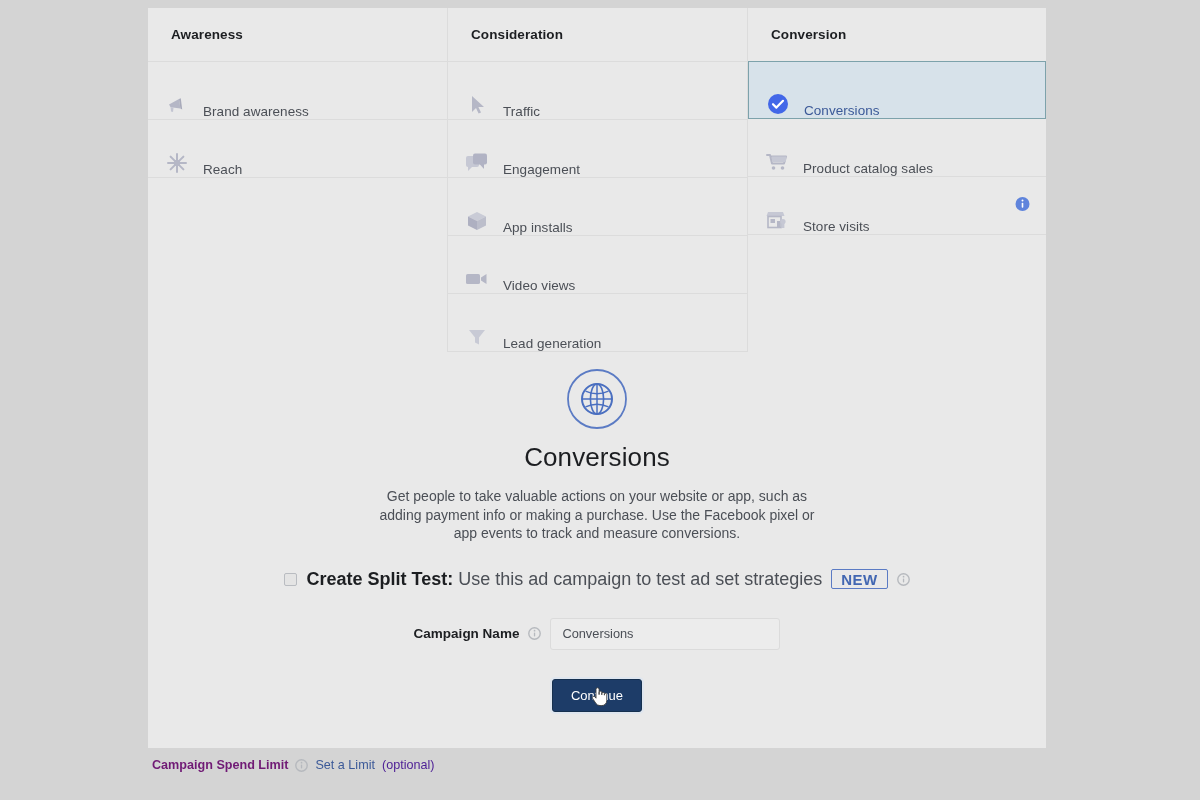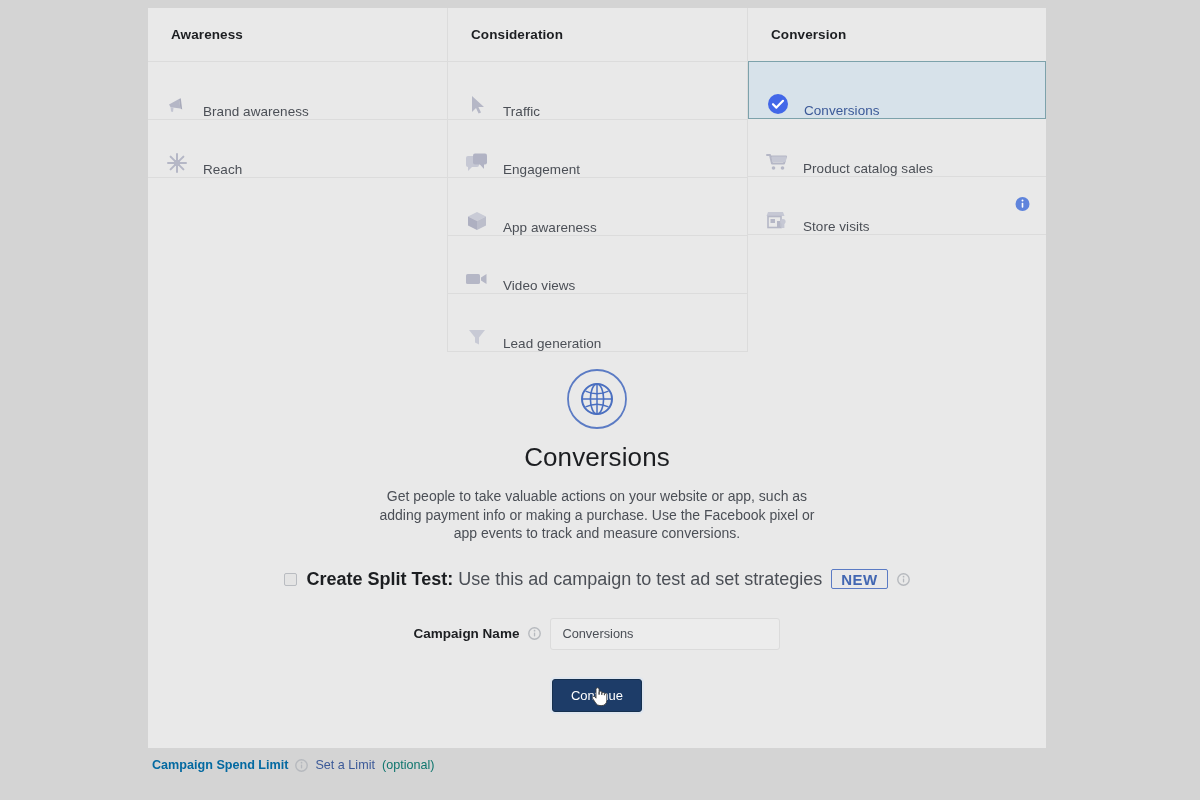--- a/index.html
+++ b/index.html
@@ -143,23 +143,23 @@
     pointer-events: none;
   }
 
   
   .bottom-bar {
     position: absolute;
     left: 152px; top: 758px;
     display: flex; align-items: center; gap: 7px;
     font-size: 12.6px;
   }
-  .bb-label { font-weight: bold; color: #0369a1; }
+  .bb-label { font-weight: bold; color: #701a75; }
   .bb-link { color: #3b5998; text-decoration: none; cursor: pointer; }
-  .bb-opt { color: #0f766e; }
+  .bb-opt { color: #4c1d95; }
 
   .info-i { display: inline-flex; vertical-align: middle; }
 </style>
 </head>
 <body>
 
 <div id="root">
 
   <div class="panel">
 
@@ -222,21 +222,21 @@
         </div>
 
         <div class="obj-row">
           <span class="ic">
             <svg width="22" height="22" viewBox="0 0 22 22">
               <path d="M11 2 L20 6.5 L11 11 L2 6.5 Z" fill="#c9cbd6"></path>
               <path d="M2 6.5 L11 11 L11 20 L2 15.5 Z" fill="#aeb0c1"></path>
               <path d="M20 6.5 L11 11 L11 20 L20 15.5 Z" fill="#bcbecb"></path>
             </svg>
           </span>
-          <span class="lbl">App awareness</span>
+          <span class="lbl">App installs</span>
         </div>
 
         <div class="obj-row">
           <span class="ic">
             <svg width="24" height="18" viewBox="0 0 24 18">
               <rect x="1" y="4" width="14" height="10" rx="1.6" fill="#b5b7c6"></rect>
               <path d="M16 7.5 L21.5 4 L21.5 14 L16 10.5 Z" fill="#b5b7c6"></path>
             </svg>
           </span>
           <span class="lbl">Video views</span>

